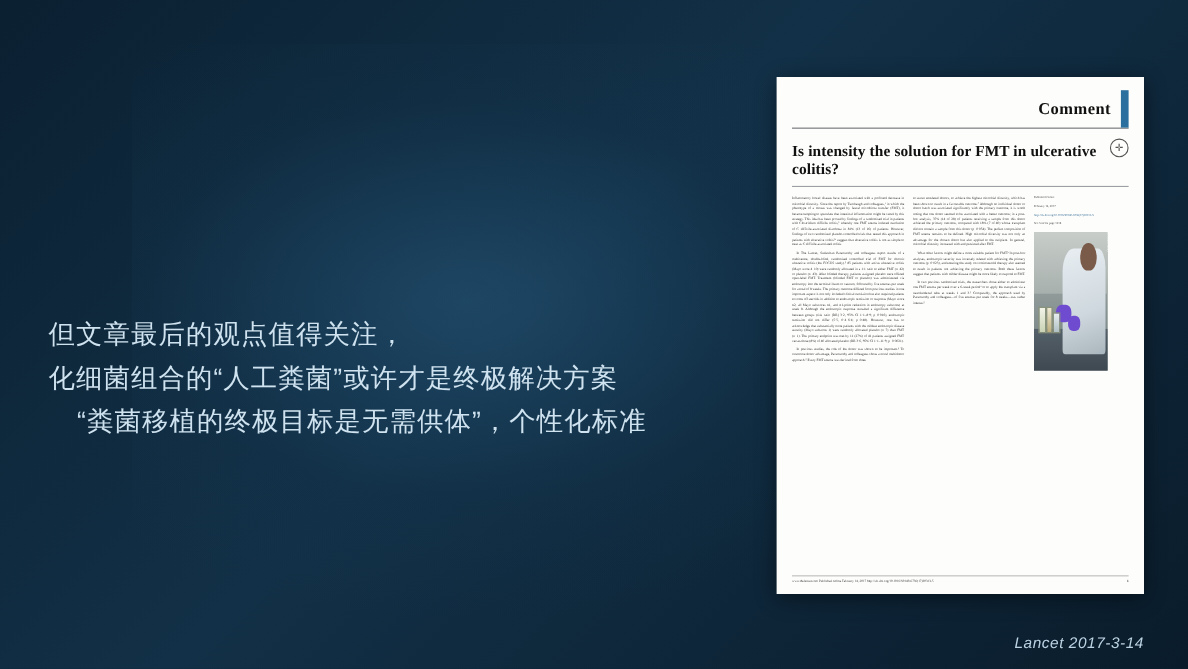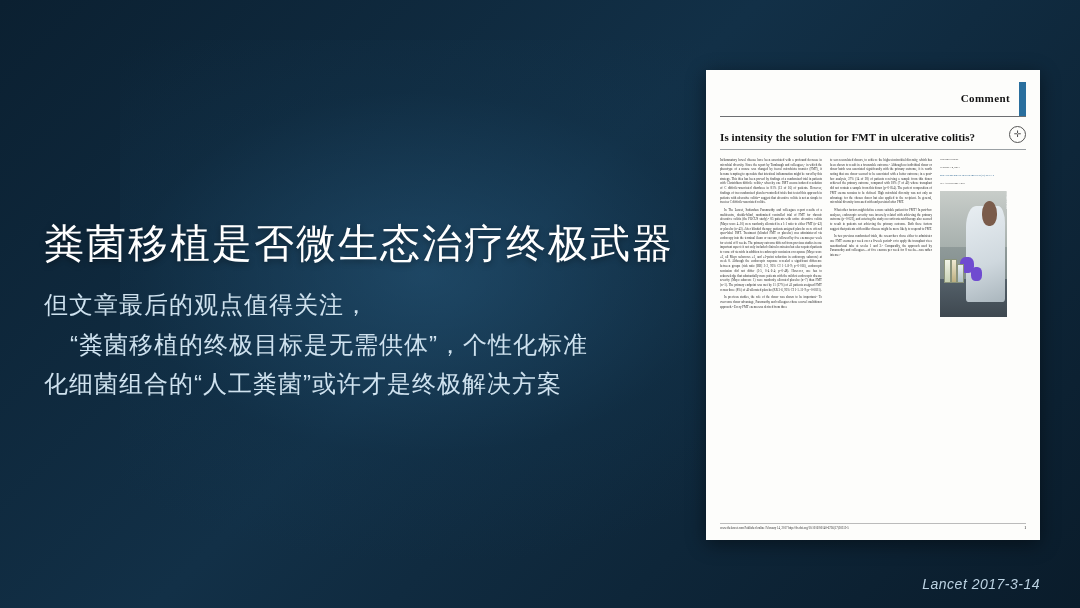--- a/index.html
+++ b/index.html
@@ -92,37 +92,37 @@
   .paper-header {
     position: relative;
     height: 34px;
     border-bottom: 1px solid #6d6f72;
   }
   .comment-label {
     position: absolute;
     right: 16px;
     top: 10px;
     font-family: "Liberation Serif", serif;
-    font-size: 11px;
+    font-size: 15px;
     font-weight: bold;
     color: #111;
     letter-spacing: 0.4px;
   }
   .header-bar {
     position: absolute;
     right: 0;
     top: 0;
     width: 7px;
     height: 34px;
     background: #2a6f9e;
   }
   .art-title {
     margin-top: 14px;
     font-family: "Liberation Serif", serif;
-    font-size: 11px;
+    font-size: 14px;
     font-weight: bold;
     color: #111;
     letter-spacing: 0.1px;
     padding-right: 26px;
   }
   .art-rule {
     margin-top: 6px;
     height: 1px;
     background: #9aa0a4;
   }
@@ -238,26 +238,25 @@
     border-top: 0.5px solid #bbb;
     padding-top: 2px;
   }
   .paper-footer .pg { font-weight: bold; }
 </style>
 </head>
 <body>
 
 <div class="slide">
 
-  <h1 class="title">粪菌移植是否微生态治疗终极武器</h1>
 
   <div class="subtitle">
     <span class="line">但文章最后的观点值得关注，</span>
+    <span class="line">化细菌组合的“人工粪菌”或许才是终极解决方案</span>
     <span class="line indent">“粪菌移植的终极目标是无需供体”，个性化标准</span>
-    <span class="line">化细菌组合的“人工粪菌”或许才是终极解决方案</span>
   </div>
 
   <div class="credit">Lancet 2017-3-14</div>
 
   <div class="paper">
     <div class="paper-inner">
 
       <div class="paper-header">
         <div class="header-bar"></div>
         <div class="comment-label">Comment</div>

